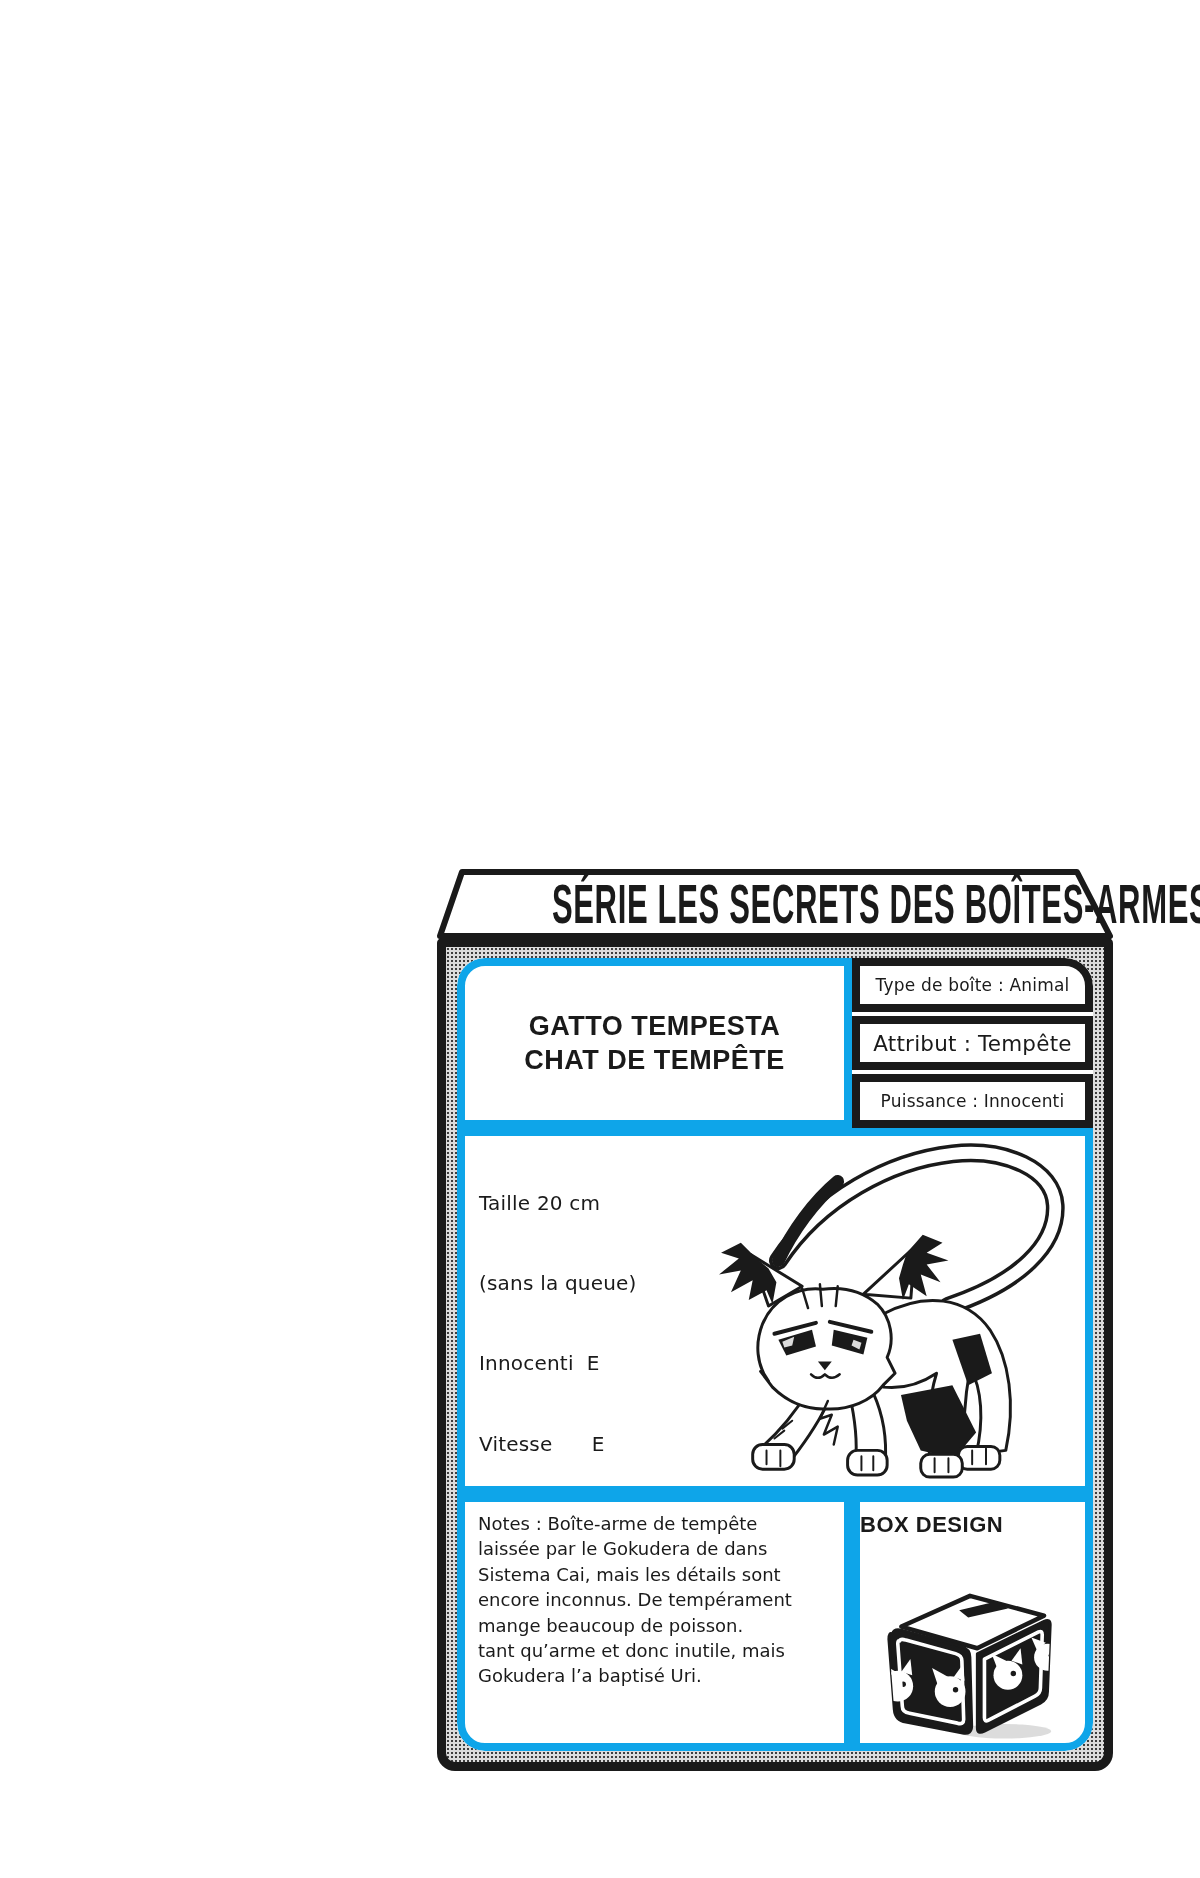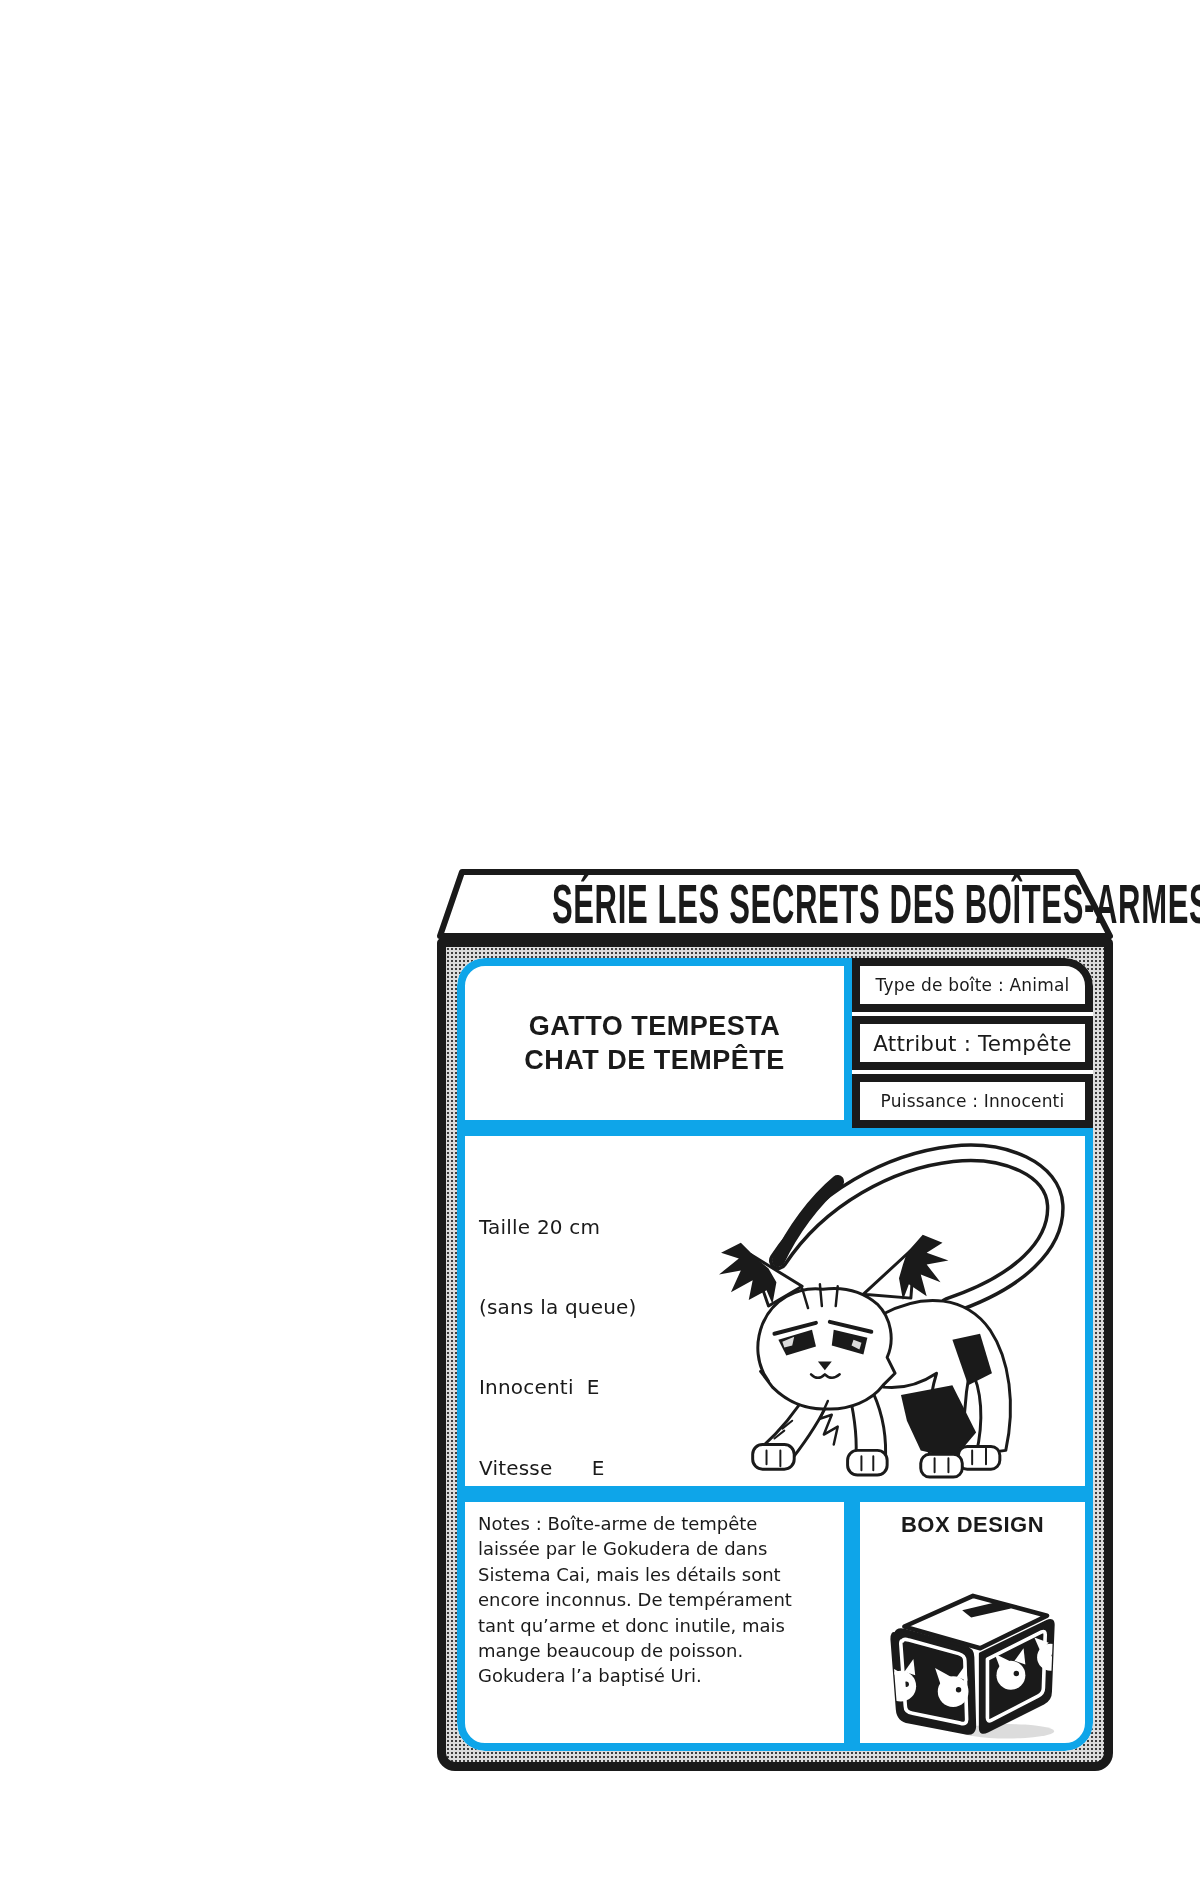--- a/index.html
+++ b/index.html
@@ -30,28 +30,28 @@
               font-weight:700; font-size:27px; line-height:34px; letter-spacing:0.5px; }
 
   .info-col { display:flex; flex-direction:column; gap:4px; background:transparent; }
   .info-box { flex:1; display:flex; align-items:center; justify-content:center; background:#ffffff;
               border:8px solid #1a1a1a; box-sizing:border-box; font-size:17px; letter-spacing:0.2px;
               white-space:nowrap; }
   .info-box-0 { border-top-right-radius:28px; }
   .info-box-1 { font-size:21.5px; }
 
   .stats-box { grid-column:1 / span 2; position:relative; overflow:hidden; }
-  .stats-text { position:absolute; left:14px; top:24px; font-size:20px; line-height:26.8px;
+  .stats-text { position:absolute; left:14px; top:0; font-size:20px; line-height:26.8px;
                 letter-spacing:0.2px; white-space:pre; }
   .cat-svg { position:absolute; right:4px; top:0; }
 
   .notes-box { border-bottom-left-radius:28px; padding:9px 4px 0 13px; font-size:18px;
                line-height:25.4px; white-space:nowrap; overflow:hidden; }
 
-  .design-box { border-bottom-right-radius:28px; display:flex; flex-direction:column; align-items:center;
+  .design-box { border-bottom-right-radius:28px; display:flex; flex-direction:column; 
                 overflow:hidden;gap:36px; }
   .design-title { margin-top:10px; font-family:"Liberation Sans", sans-serif; font-weight:700;
                   font-size:22px; letter-spacing:0.5px; }
   .cube-svg { margin-top:2px; }
 </style>
 </head>
 <body>
 
 <div class="page">
   <div class="card">
@@ -142,22 +142,22 @@
               <path d="M112,268 L104,286 L116,282 L108,302 L122,294 L118,312" stroke="#1a1a1a" stroke-width="2.5" fill="none"></path>
             </g>
           </svg>
         </div>
 
         <div class="cell notes-box">
           <div>Notes : Boîte-arme de tempête</div>
           <div>laissée par le Gokudera de dans</div>
           <div>Sistema Cai, mais les détails sont</div>
           <div>encore inconnus. De tempérament</div>
+          <div>mange beaucoup de poisson.</div>
           <div>tant qu’arme et donc inutile, mais</div>
-          <div>mange beaucoup de poisson.</div>
           <div>Gokudera l’a baptisé Uri.</div>
         </div>
 
         <div class="cell design-box">
           <div class="design-title">BOX DESIGN</div>
           <svg class="cube-svg" width="220" height="185" viewBox="0 0 220 185">
             <defs>
               <clipPath id="clipLeftFace">
                 <path d="M24,64 Q20,62 20,70 L26,148 Q27,160 39,162 L102,174 Q112,176 112,166 L110,90 Q110,81 100,78 L34,60 Q26,58 24,64 Z"></path>
               </clipPath>

